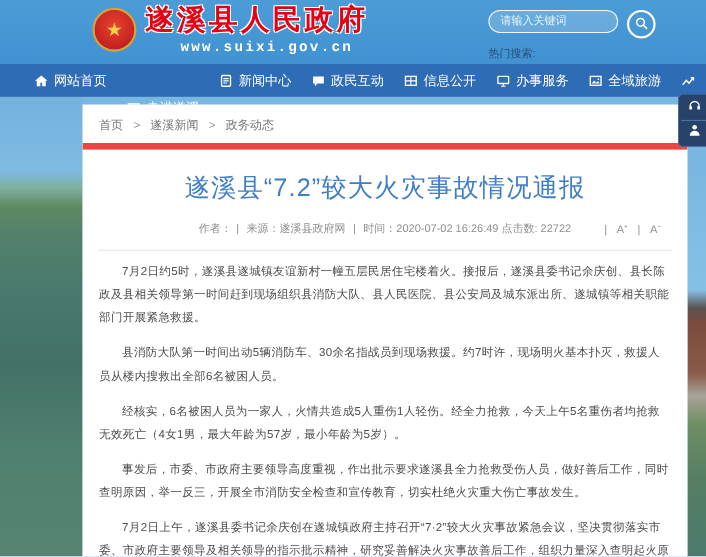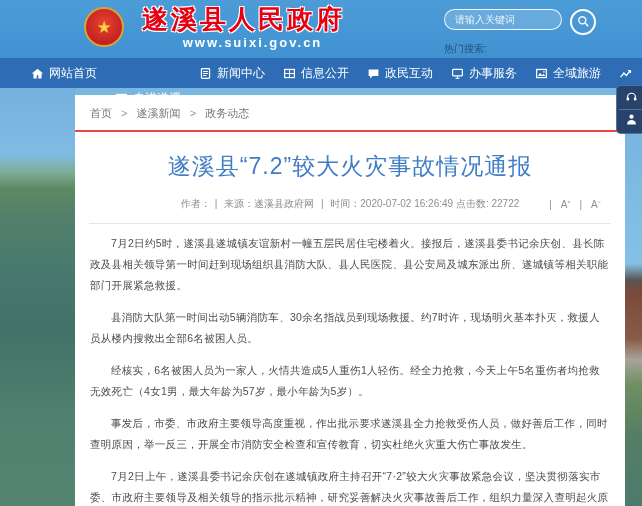--- a/index.html
+++ b/index.html
@@ -13,21 +13,21 @@
   .bg-right { position:absolute; right:0; top:88px; width:17px; height:418px;
     background:linear-gradient(180deg,#74b2dd 0%,#85c0e6 42%,#5a5350 46%,#7a4a3c 49%,#8a5a49 60%,#a8a499 65%,#6f8f63 71%,#557e62 83%,#4c7a6e 100%); }
 
   
   .header { position:absolute; left:0; top:0; width:642px; height:58px;
     background:linear-gradient(180deg,#4c9cd7 0%,#4092d1 100%); z-index:5; }
   .logo { position:absolute; left:84px; top:4px; display:flex; align-items:flex-start; cursor:pointer; }
   .emblem { width:40px; height:40px; border-radius:50%; border:2px solid #d8a23a;
     background:radial-gradient(circle at 50% 40%, #e8442f 0%, #c01f1f 75%);
     display:flex; align-items:center; justify-content:center; color:#f7d048; font-size:17px; margin-top:3px; }
-  .logo-text { margin-left:18px; }
+  .logo-text { margin-left:8px;font-family:Liberation Mono, monospace; }
   .site-name { color:#e60012; font-size:26px; font-weight:bold; letter-spacing:3px; line-height:30px;
     text-shadow:1px 1px 0 #fff,-1px -1px 0 #fff,1px -1px 0 #fff,-1px 1px 0 #fff; }
   .site-url { color:#fff; font-weight:bold; font-size:13px; letter-spacing:2px; margin:1px 0 0 18px;text-align:center; }
   .search-area { position:absolute; right:46px; top:9px; }
   .search-row { display:flex; align-items:flex-start; }
   .search-input { width:118px; height:21px; border-radius:11px; border:1px solid rgba(255,255,255,.9);
     background:rgba(255,255,255,.18); color:#fff; font-size:10px; padding:0 10px; outline:none; }
   .search-input::placeholder { color:#e8f4fb; }
   .search-btn { width:26px; height:26px; border-radius:50%; border:2px solid #fff; background:transparent;
     margin-left:8px; display:flex; align-items:center; justify-content:center; cursor:pointer; }
@@ -41,21 +41,21 @@
   .nav-item svg { display:block; }
 
   
   .float-widget { position:absolute; right:0; top:85px; width:26px; padding:3px 0 3px 4px;
     background:#27436b; border:1px solid #51719e; border-right:none; border-radius:5px 0 0 5px; z-index:9; }
   .float-btn { width:20px; height:18px; display:flex; align-items:center; justify-content:center; cursor:pointer; }
   .float-divider { height:1px; background:#51719e; margin:2px 0 2px -2px; }
 
   
   .content { position:absolute; left:75px; top:95px; width:550px; height:411px; background:#fff; overflow:hidden; z-index:6; }
-  .breadcrumb { padding:11px 15px 9px; font-size:11px; color:#777; border-bottom:2px solid #ef4444; }
+  .breadcrumb { padding:11px 15px 9px; font-size:11px; color:#777; border-bottom:6px solid #ef4444; }
   .crumb { cursor:pointer; }
   .crumb-sep { margin:0 6px; color:#999; }
   .article-title { margin-top:19px; text-align:center; color:#3f7dc4; font-size:23px; font-weight:normal; letter-spacing:1px; }
   .meta-row { position:relative; margin-top:15px; text-align:center; font-size:10px; color:#8f8f8f; }
   .meta-row .sep { margin:0 4px; }
   .font-controls { position:absolute; right:22px; top:0; font-size:10px; color:#8f8f8f; }
   .font-btn { cursor:pointer; margin:0 2px; }
   .divider { border:none; border-top:1px solid #e6e6e6; margin:12px 14px 0; }
   .body-text { padding:9px 15px 0; font-size:10.5px; color:#4c4c4c; }
   .body-text p { text-indent:2em; line-height:21px; margin-bottom:11px; letter-spacing:.3px; }
@@ -115,33 +115,33 @@
           <svg width="13" height="13" viewBox="0 0 16 16">
             <rect x="3" y="2" width="10" height="12" rx="1" fill="none" stroke="#fff" stroke-width="1.5"></rect>
             <path d="M5 5.5h6M5 8h6M5 10.5h4" stroke="#fff" stroke-width="1.2"></path>
           </svg>
         </span>
       <span>新闻中心</span>
     </div>
     <div class="nav-item">
       <span>
           <svg width="13" height="13" viewBox="0 0 16 16">
+            <path d="M2 3h12v8H7l-3 3v-3H2z" fill="#fff"></path>
+          </svg>
+        </span>
+      <span>政民互动</span>
+    </div>
+    <div class="nav-item">
+      <span>
+          <svg width="13" height="13" viewBox="0 0 16 16">
             <rect x="2" y="3" width="12" height="10" fill="none" stroke="#fff" stroke-width="1.5"></rect>
             <path d="M8 3v10M2 8h12" stroke="#fff" stroke-width="1.2"></path>
           </svg>
         </span>
       <span>信息公开</span>
-    </div>
-    <div class="nav-item">
-      <span>
-          <svg width="13" height="13" viewBox="0 0 16 16">
-            <path d="M2 3h12v8H7l-3 3v-3H2z" fill="#fff"></path>
-          </svg>
-        </span>
-      <span>政民互动</span>
     </div>
     <div class="nav-item">
       <span>
           <svg width="13" height="13" viewBox="0 0 16 16">
             <rect x="2" y="3" width="12" height="8" rx="1" fill="none" stroke="#fff" stroke-width="1.5"></rect>
             <path d="M5.5 14h5M8 11v3" stroke="#fff" stroke-width="1.2"></path>
           </svg>
         </span>
       <span>办事服务</span>
     </div>

